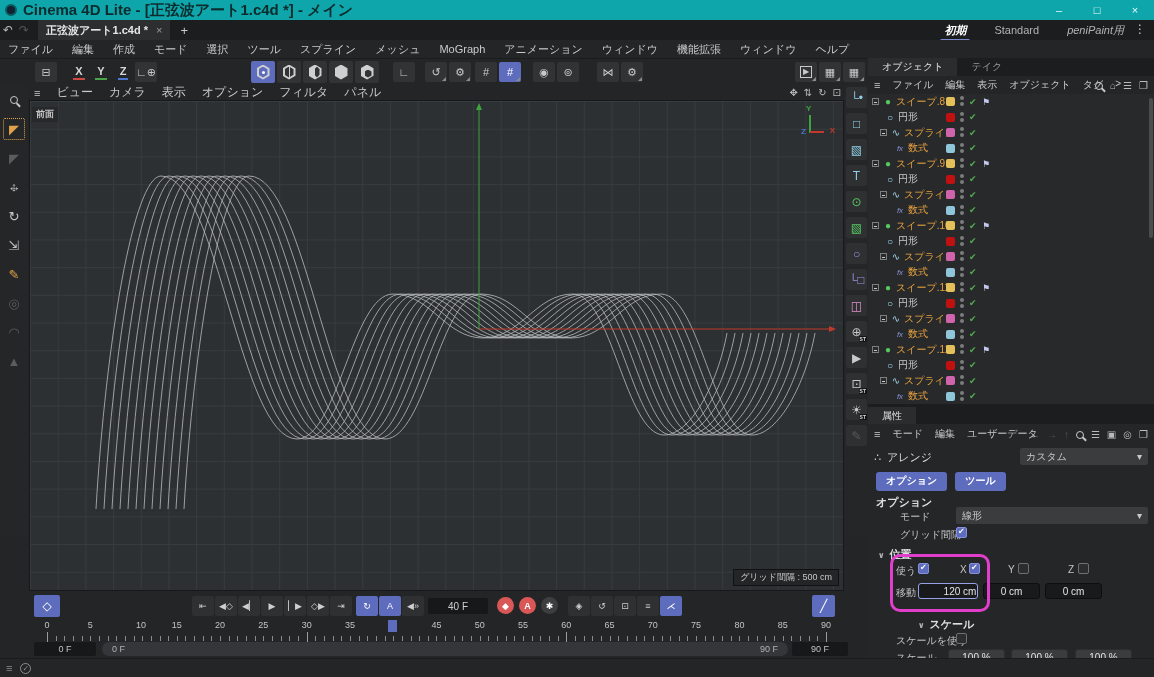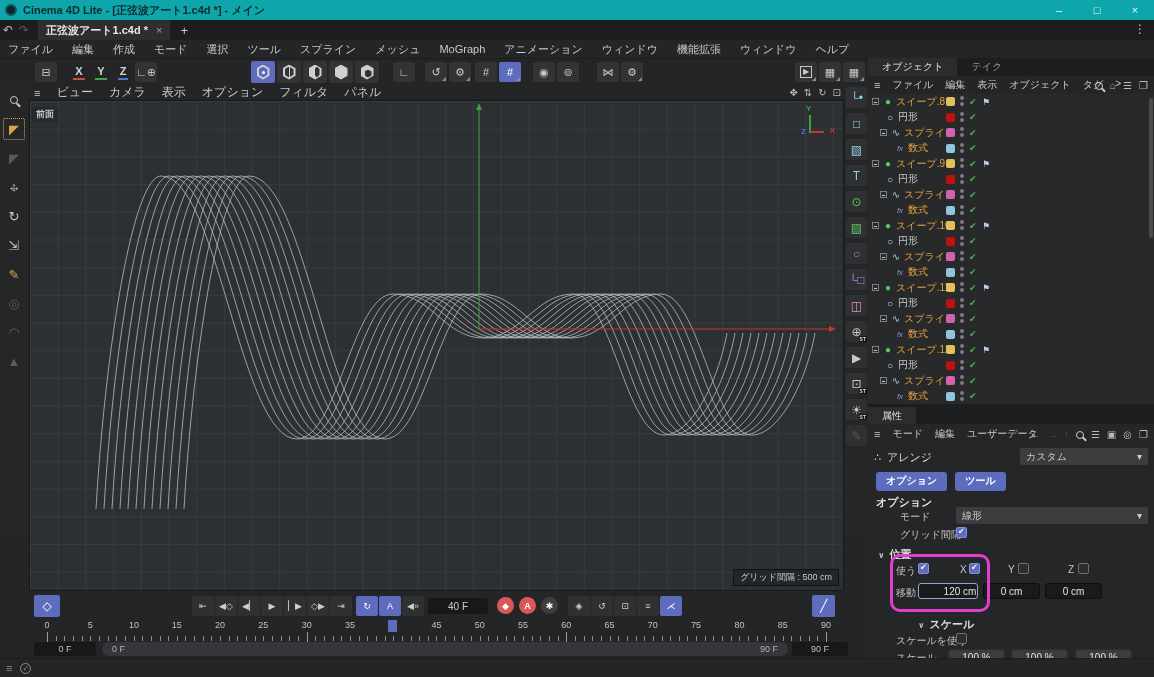--- a/index.html
+++ b/index.html
@@ -2,21 +2,21 @@
 <html><head>
 <meta charset="utf-8">
 <style>
   html,body{margin:0;padding:0;background:#141516;}
   *{box-sizing:border-box;font-family:"Liberation Sans","DejaVu Sans",sans-serif;-webkit-font-smoothing:antialiased;}
   #app{position:relative;width:1154px;height:677px;background:#232527;overflow:hidden;color:#c9cacb;font-size:11px;}
 
   
   #titlebar{position:absolute;left:0;top:0;width:1154px;height:20px;background:#0fa6ab;display:flex;align-items:center;color:#0c2b2c;font-weight:bold;}
   #titlebar .appico{width:12px;height:12px;border-radius:50%;background:#123;border:2px solid #0a5c60;margin:0 6px 0 5px;}
-  #titlebar .ttl{font-size:11px;}
+  #titlebar .ttl{font-size:15px;}
   #wctrl{position:absolute;right:0;top:0;height:20px;display:flex;}
   #wctrl span{width:38px;text-align:center;line-height:20px;color:#eafcfc;font-weight:normal;font-size:11px;}
 
   
   #tabrow{position:absolute;left:0;top:20px;width:1154px;height:20px;background:#1c1d1f;display:flex;align-items:center;}
   #tabrow .histbtn{width:16px;text-align:center;color:#b9babb;font-size:12px;}
   #tabrow .histbtn.dim{color:#555;}
   #doctab{height:20px;background:#2c2e30;display:flex;align-items:center;padding:0 8px;margin-left:6px;gap:8px;}
   #doctab .dlabel{color:#e6e6e6;font-weight:bold;font-size:11px;}
   #doctab .dclose{color:#9a9b9c;font-size:11px;}
@@ -200,20 +200,25 @@
   </div>
 
   <div id="tabrow">
     <span class="histbtn">↶</span>
     <span class="histbtn dim">↷</span>
     <div id="doctab">
       <span class="dlabel">正弦波アート1.c4d *</span>
       <span class="dclose">×</span>
     </div>
     <span id="newtab">+</span>
+    <div id="layouts">
+        <span class="layout active italic">初期</span>
+        <span class="layout">Standard</span>
+        <span class="layout italic">peniPaint用</span>
+      </div>
     <span id="kebab">⋮</span>
   </div>
 
   <div id="menubar">
       <span class="mitem">ファイル</span>
       <span class="mitem">編集</span>
       <span class="mitem">作成</span>
       <span class="mitem">モード</span>
       <span class="mitem">選択</span>
       <span class="mitem">ツール</span>
@@ -726,21 +731,21 @@
         <div class="tlbtn">↺</div>
         <div class="tlbtn">⊡</div>
         <div class="tlbtn">≡</div>
         <div class="tlbtn active">⋌</div>
       </div>
     <div id="t-fcurve">╱</div>
     <div id="ruler">
         <div id="playhead" style="left: 388.2px;"></div>
         <span class="rlabel" style="left: 35px;">0</span>
         <span class="rlabel" style="left: 78.275px;">5</span>
-        <span class="rlabel" style="left: 122px;">10</span>
+        <span class="rlabel" style="left: 122px; text-align: right;">10</span>
         <span class="rlabel" style="left: 164.825px;">15</span>
         <span class="rlabel" style="left: 208.1px;">20</span>
         <span class="rlabel" style="left: 251.375px;">25</span>
         <span class="rlabel" style="left: 294.65px;">30</span>
         <span class="rlabel" style="left: 337.925px;">35</span>
         <span class="rlabel cur" style="left: 395px; margin-top: 36px;">40</span>
         <span class="rlabel" style="left: 424.475px;">45</span>
         <span class="rlabel" style="left: 467.75px;">50</span>
         <span class="rlabel" style="left: 511.025px;">55</span>
         <span class="rlabel" style="left: 554.3px;">60</span>

